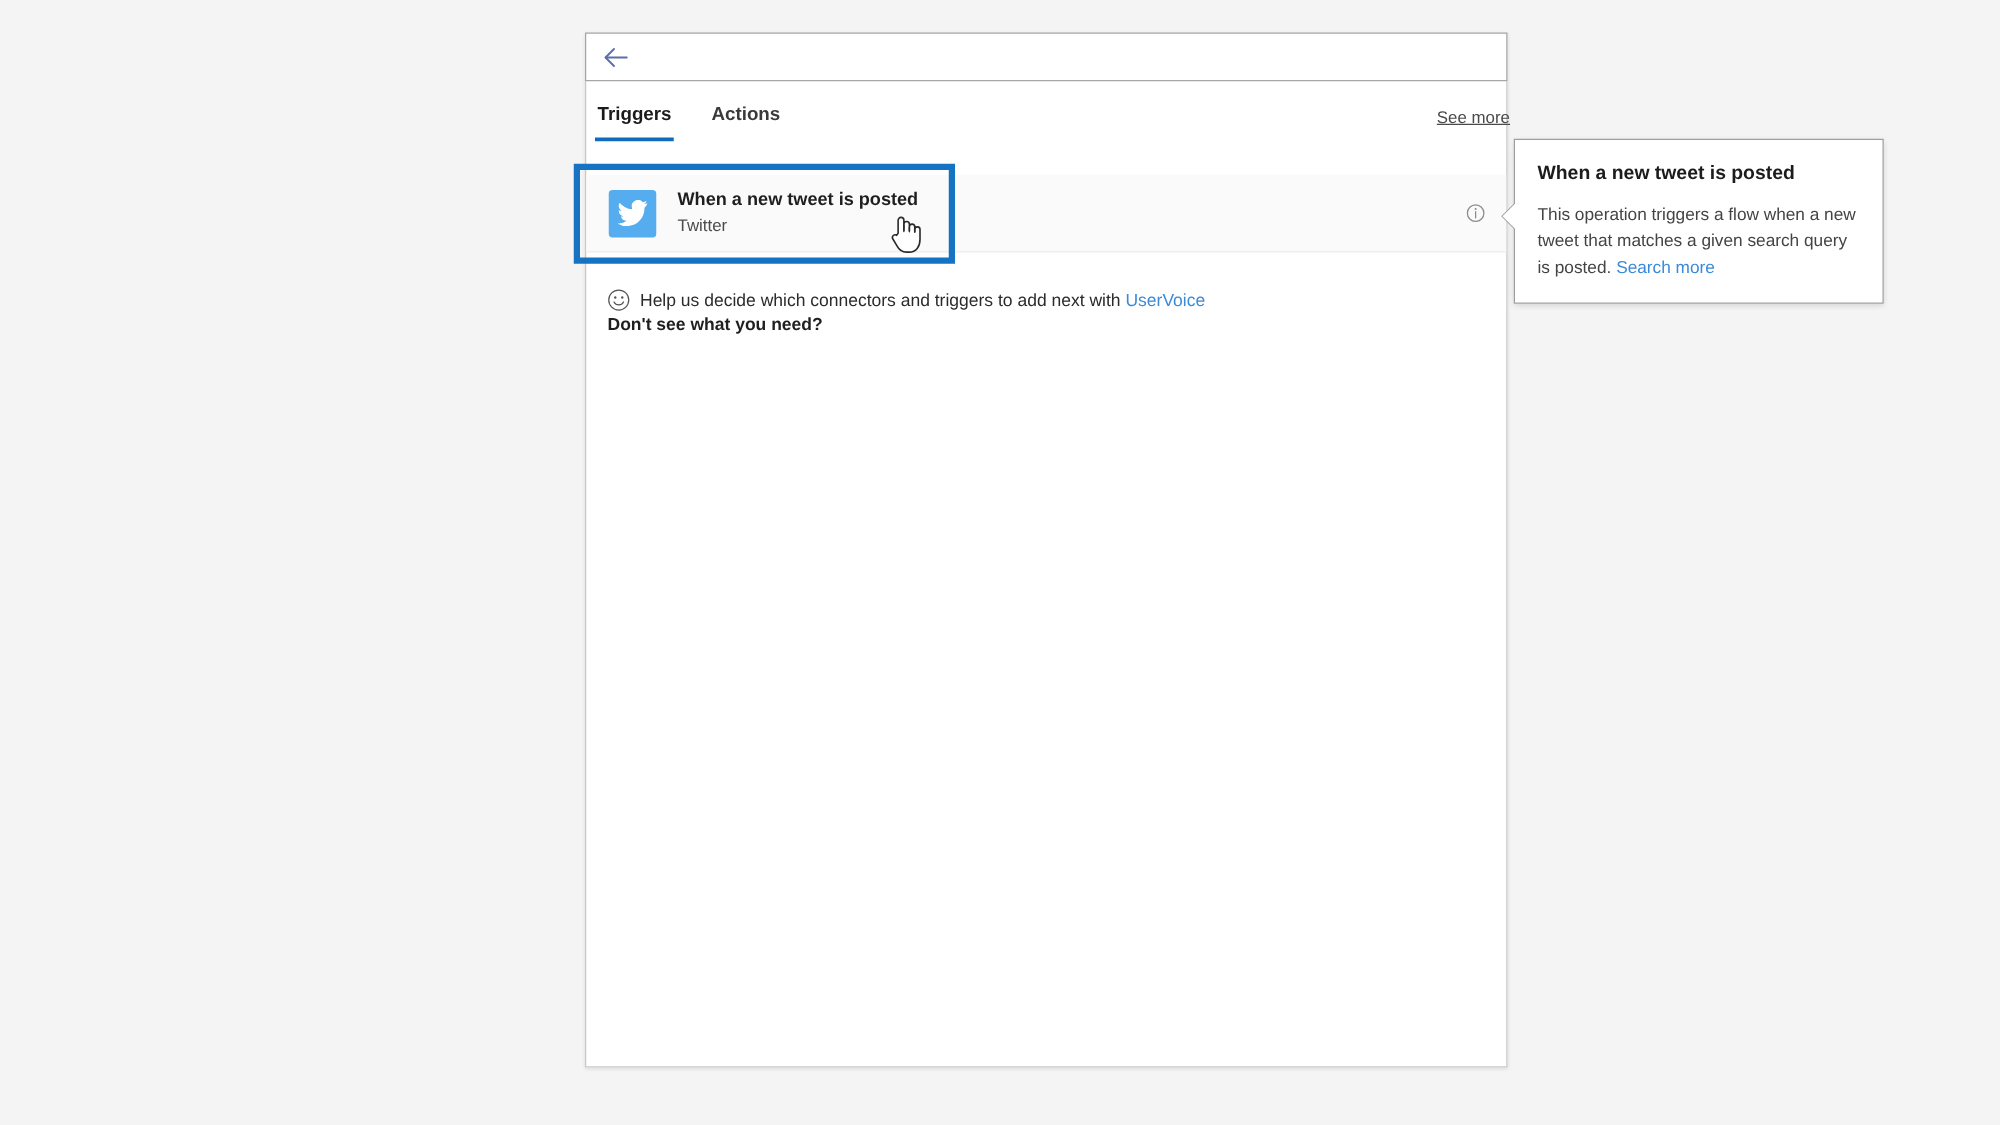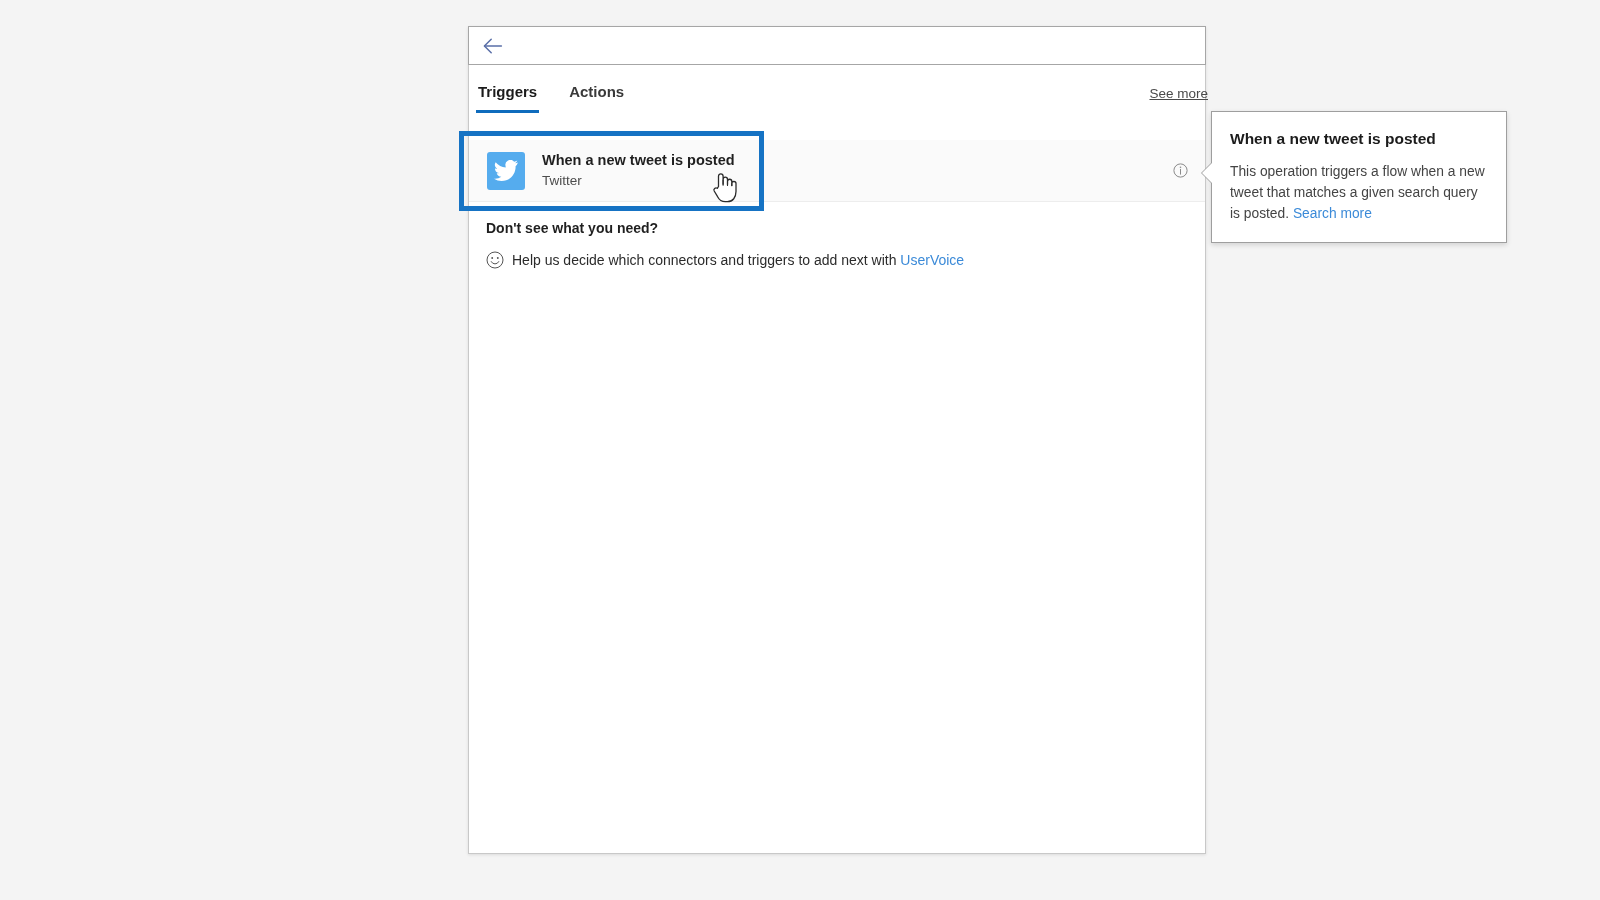--- a/index.html
+++ b/index.html
@@ -313,35 +313,35 @@
   <span id="info-icon">
     <svg width="15" height="15" viewBox="0 0 15 15" aria-hidden="true">
       <circle cx="7.5" cy="7.5" r="6.6" fill="none" stroke="#8a8a8a" stroke-width="1"></circle>
       <circle cx="7.5" cy="4.2" r="0.8" fill="#8a8a8a"></circle>
       <path d="M7.5 6.3 V11.2" stroke="#8a8a8a" stroke-width="1" stroke-linecap="round"></path>
     </svg>
   </span>
 </div>
 
 <div id="help-section">
-  <div id="help-heading">Don't see what you need?</div>
   <div id="help-row">
     <span id="smiley-icon">
       <svg width="18" height="18" viewBox="0 0 18 18" aria-hidden="true">
         <circle cx="9" cy="9" r="8" fill="none" stroke="#555555" stroke-width="1"></circle>
         <circle cx="6.2" cy="7" r="0.95" fill="#555555"></circle>
         <circle cx="11.8" cy="7" r="0.95" fill="#555555"></circle>
         <path d="M5.2 10.6 A4.3 4.3 0 0 0 12.8 10.6" fill="none" stroke="#555555" stroke-width="1" stroke-linecap="round"></path>
       </svg>
     </span>
     <span id="help-text">
       <span>Help us decide which connectors and triggers to add next with</span>
       <span class="inline-link">UserVoice</span>
     </span>
   </div>
+  <div id="help-heading">Don't see what you need?</div>
 </div>
 
 <div id="tooltip">
   <div id="tooltip-arrow-outer"></div>
   <div id="tooltip-arrow-inner"></div>
   <div id="tooltip-title">When a new tweet is posted</div>
   <div id="tooltip-body">
     <span>This operation triggers a flow when a new tweet that matches a given search query is posted.</span>
     <span class="inline-link">Search more</span>
   </div>

